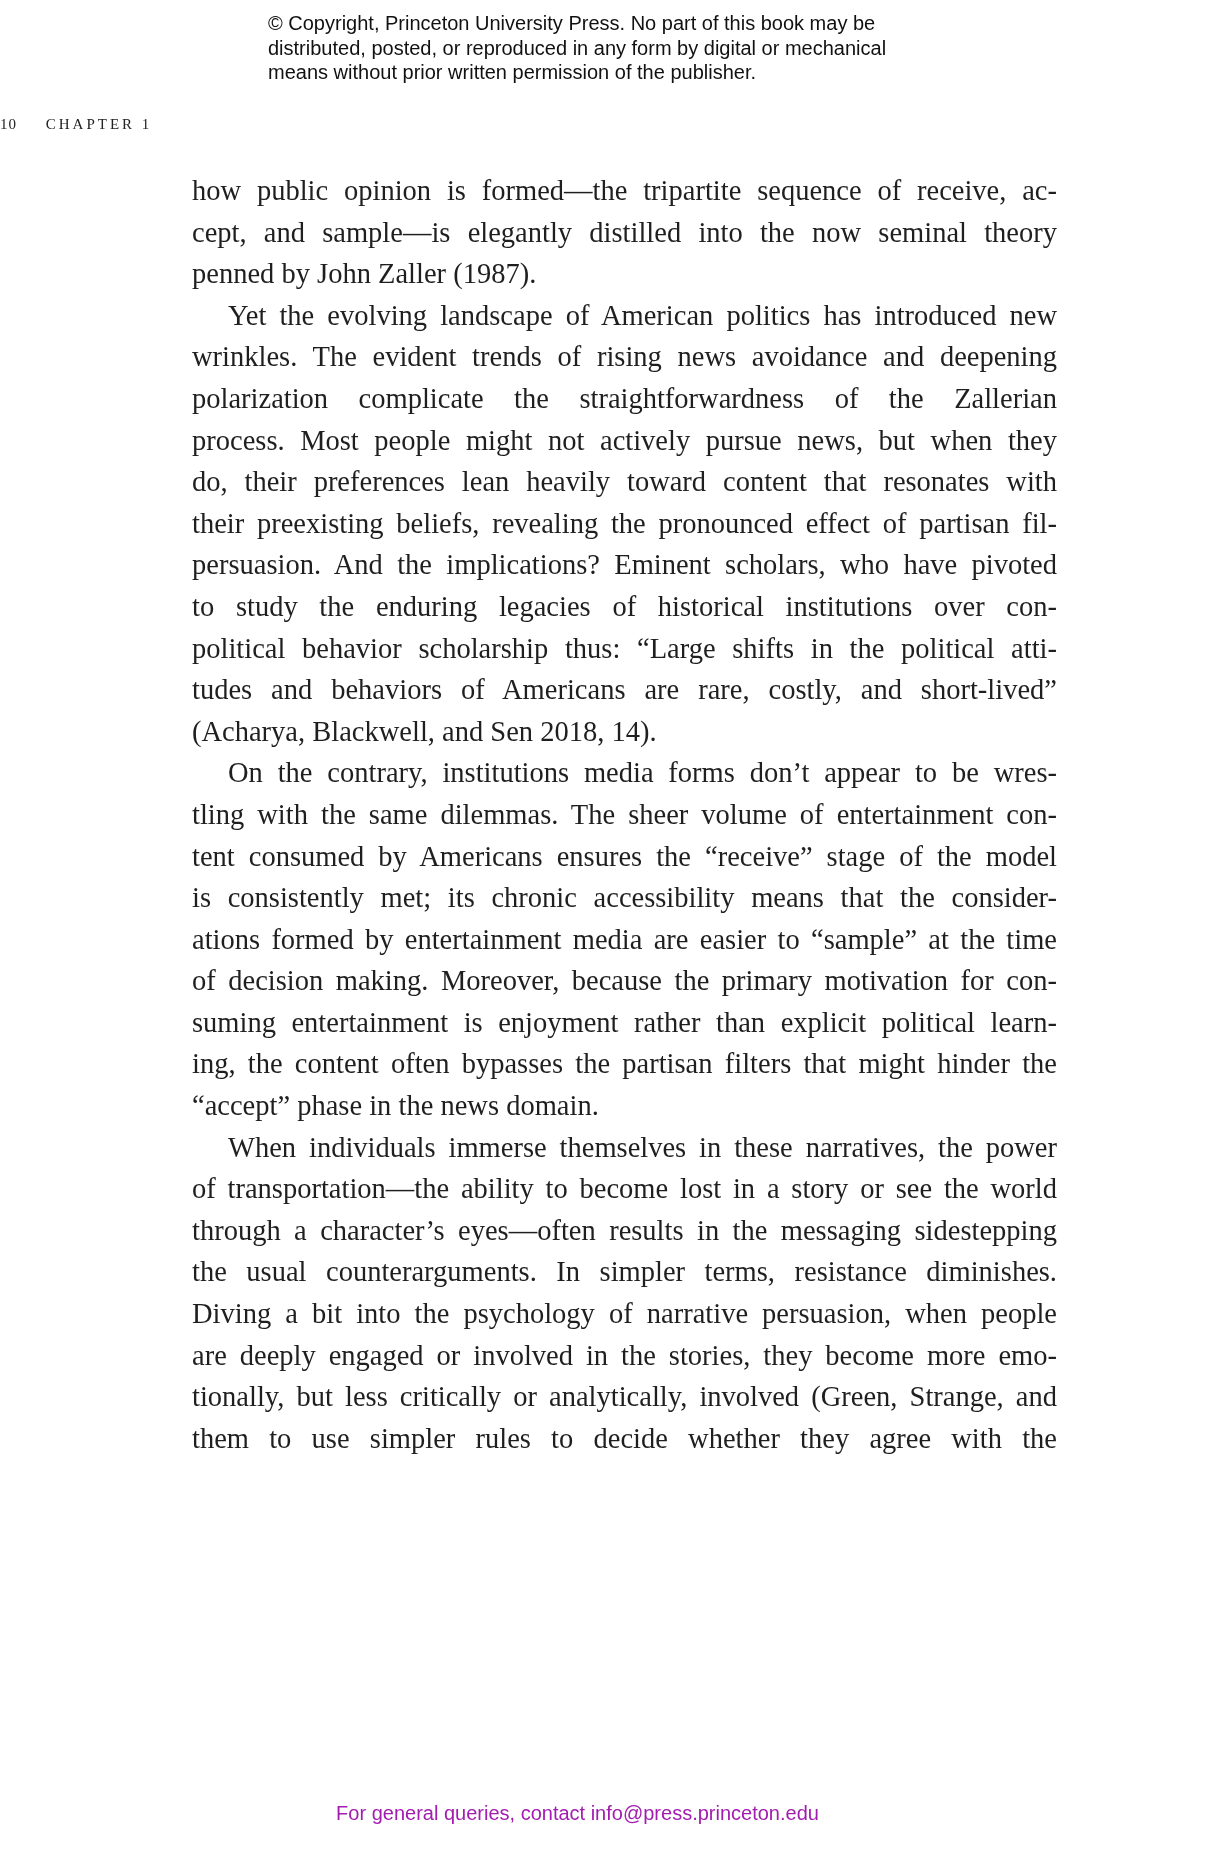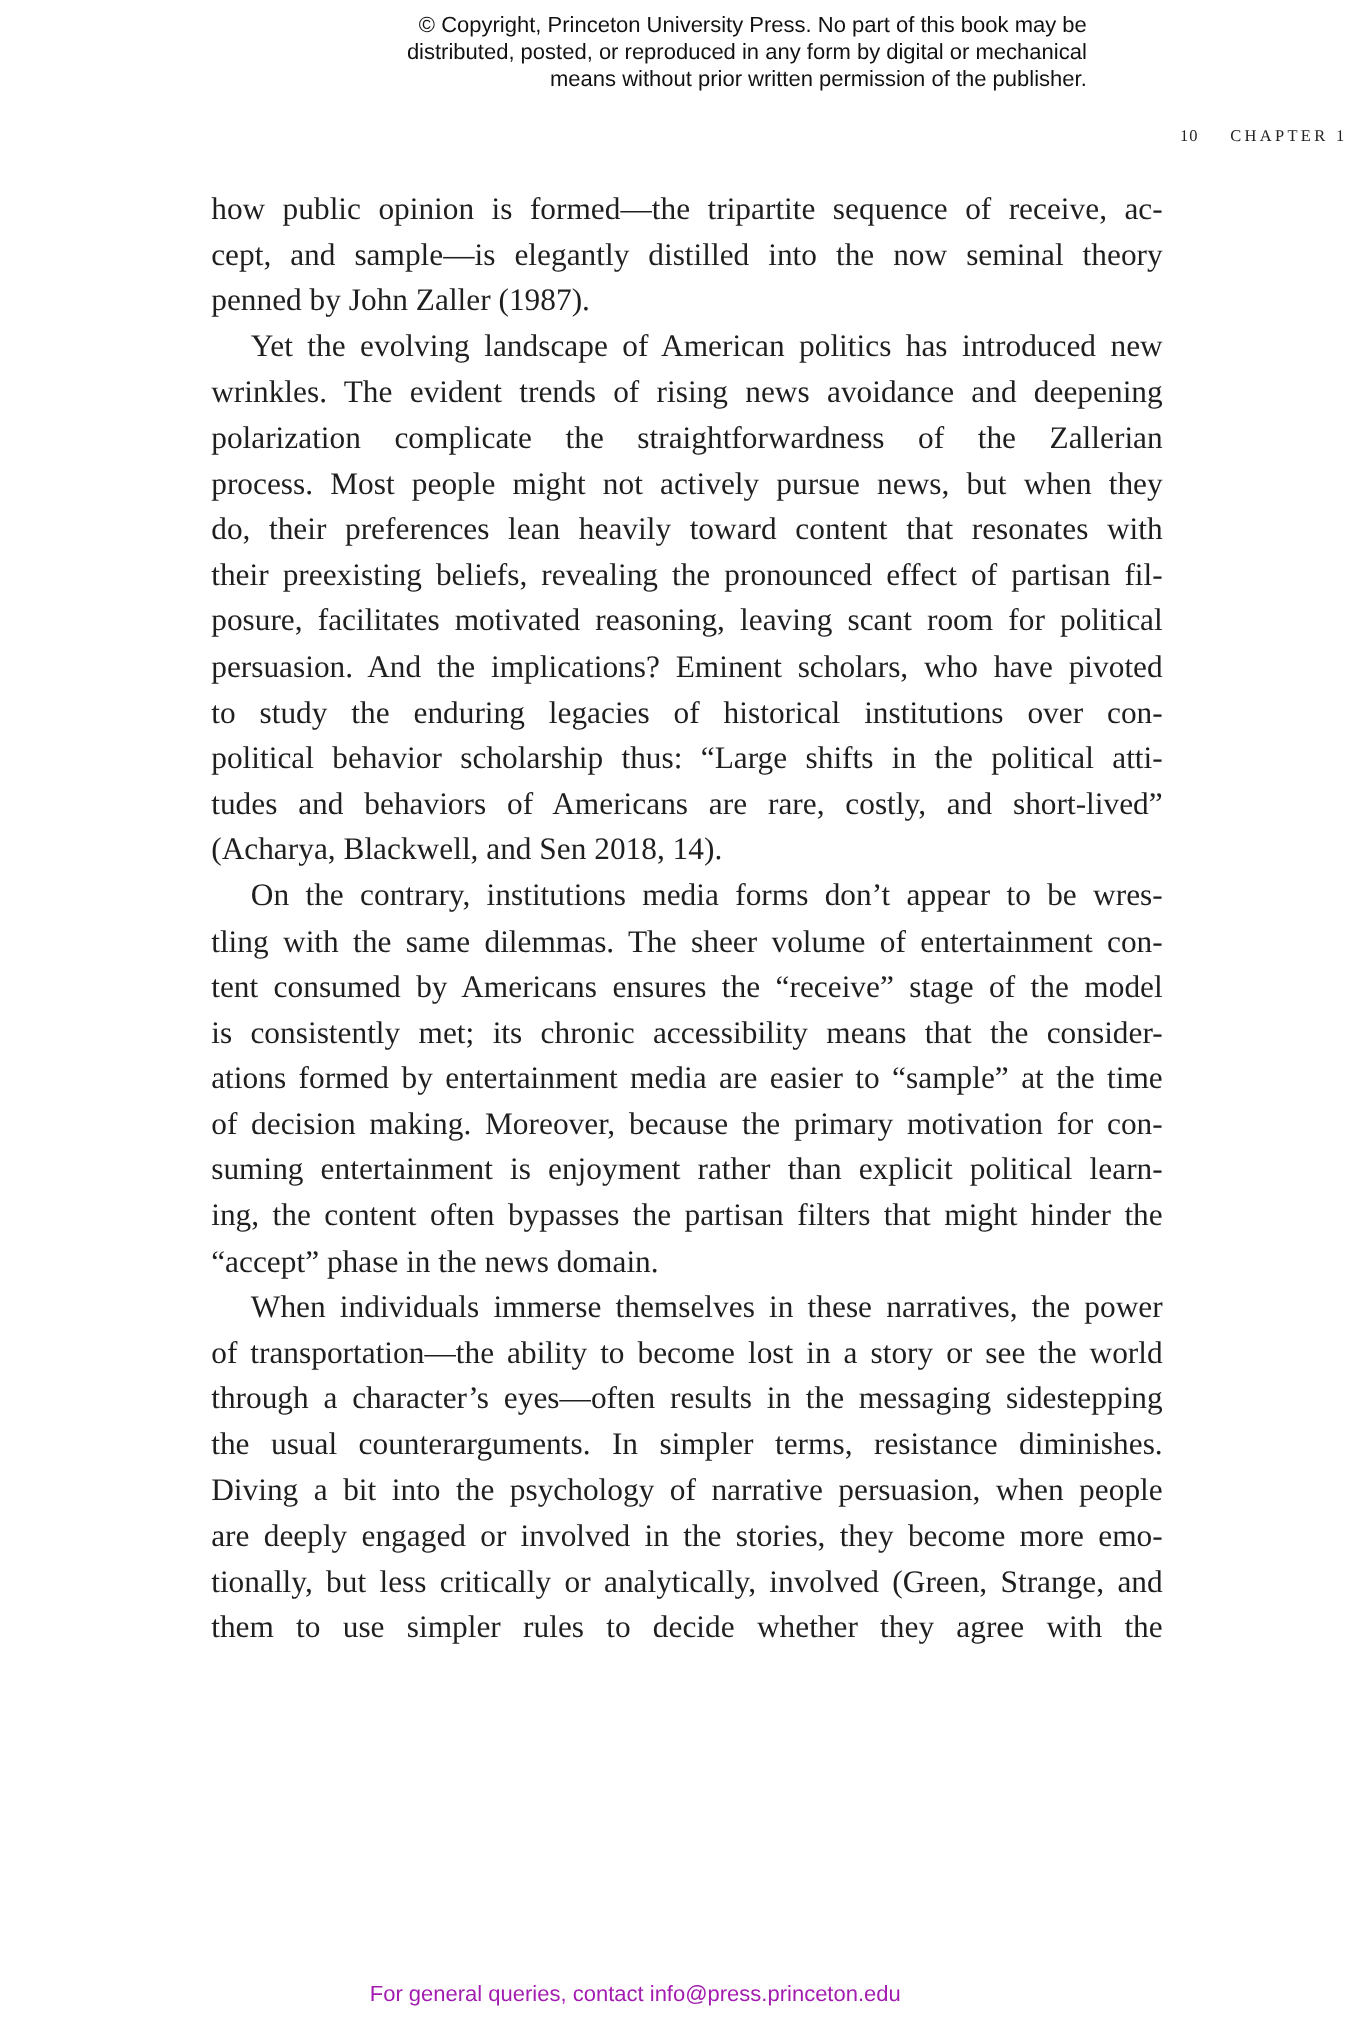--- a/index.html
+++ b/index.html
@@ -7,30 +7,29 @@
 
     .copyright {
       position: absolute;
       left: 268px;
       top: 11px;
       width: 720px;
       font-family: "Liberation Sans", sans-serif;
       font-size: 20px;
       line-height: 24.5px;
       color: #111111;
-      text-align: right;
     }
     .copyright .cl { display: block; white-space: nowrap; }
 
     .running-head {
       position: absolute;
       left: 0;
       width: 1225px;
       top: 116px;
-      text-align: right;
+      text-align: left;
       font-family: "Liberation Serif", serif;
       font-size: 15px;
       letter-spacing: 3px;
       color: #222222;
     }
     .running-head .folio { margin-right: 22px; letter-spacing: 1px; }
     .running-head .chap { text-transform: uppercase; }
 
     .body-text {
       position: absolute;
@@ -87,21 +86,20 @@
     <span class="line last">penned by John Zaller (1987).</span>
   </div>
 
   <div>
     <span class="line indent">Yet the evolving landscape of American politics has introduced new</span>
     <span class="line">wrinkles. The evident trends of rising news avoidance and deepening</span>
     <span class="line">polarization complicate the straightforwardness of the Zallerian</span>
     <span class="line">process. Most people might not actively pursue news, but when they</span>
     <span class="line">do, their preferences lean heavily toward content that resonates with</span>
     <span class="line">their preexisting beliefs, revealing the pronounced effect of partisan fil-</span>
-    <span class="line">posure, facilitates motivated reasoning, leaving scant room for political</span>
     <span class="line">persuasion. And the implications? Eminent scholars, who have pivoted</span>
     <span class="line">to study the enduring legacies of historical institutions over con-</span>
     <span class="line">political behavior scholarship thus: “Large shifts in the political atti-</span>
     <span class="line">tudes and behaviors of Americans are rare, costly, and short-lived”</span>
     <span class="line last">(Acharya, Blackwell, and Sen 2018, 14).</span>
   </div>
 
   <div>
     <span class="line indent">On the contrary, institutions media forms don’t appear to be wres-</span>
     <span class="line">tling with the same dilemmas. The sheer volume of entertainment con-</span>

